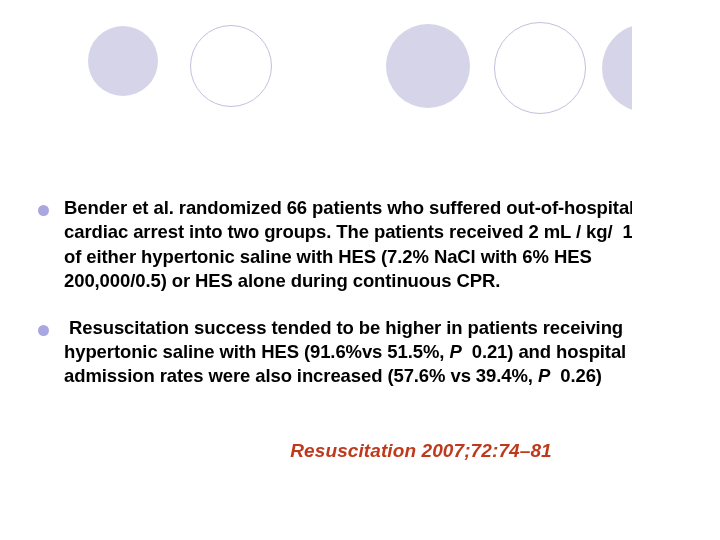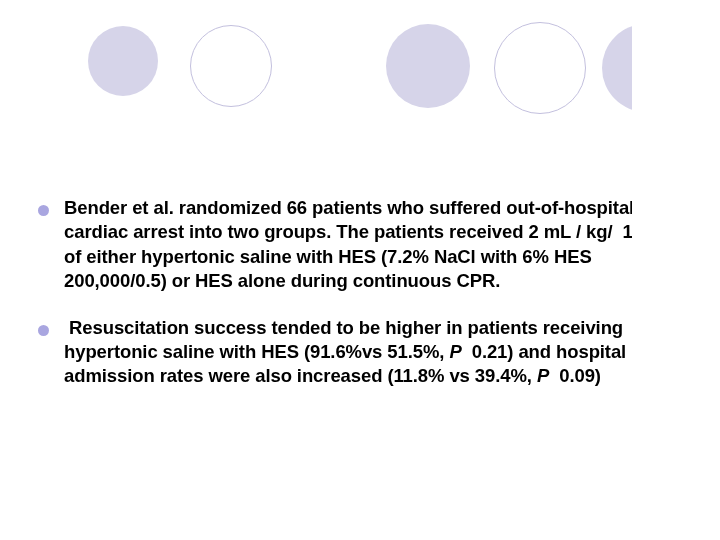--- a/index.html
+++ b/index.html
@@ -116,19 +116,22 @@
 
   <div id="body-content">
 
     <div class="bullet-row">
       <span class="bullet-marker" style="background: rgb(169, 166, 224);"></span>
       <div class="bullet-text"><span>Bender et al. randomized 66 patients who suffered out-of-hospital cardiac arrest into two groups. The patients received 2 mL / kg/  10 min of either hypertonic saline with HES (7.2% NaCl with 6% HES 200,000/0.5) or HES alone during continuous CPR.</span></div>
     </div>
 
     <div class="bullet-row">
       <span class="bullet-marker" style="background: rgb(169, 166, 224);"></span>
-      <div class="bullet-text"><span> Resuscitation success tended to be higher in patients receiving hypertonic saline with HES (91.6%vs 51.5%, </span><span class="pvar">P</span><span>  0.21) and hospital admission rates were also increased (11.8% vs 39.4%, </span><span class="pvar">P</span><span>  0.09)</span></div>
+      <div class="bullet-text"><span> Resuscitation success tended to be higher in patients receiving hypertonic saline with HES (91.6%vs 51.5%, </span><span class="pvar">P</span><span>  0.21) and hospital admission rates were also increased (57.6% vs 39.4%, </span><span class="pvar">P</span><span>  0.26)</span></div>
     </div>
 
   </div>
 
+  <div id="citation-row">
+    <span id="citation" style="color: rgb(191, 58, 28);">Resuscitation 2007;72:74–81</span>
+  </div>
 
 </div>
 
 </body></html>

